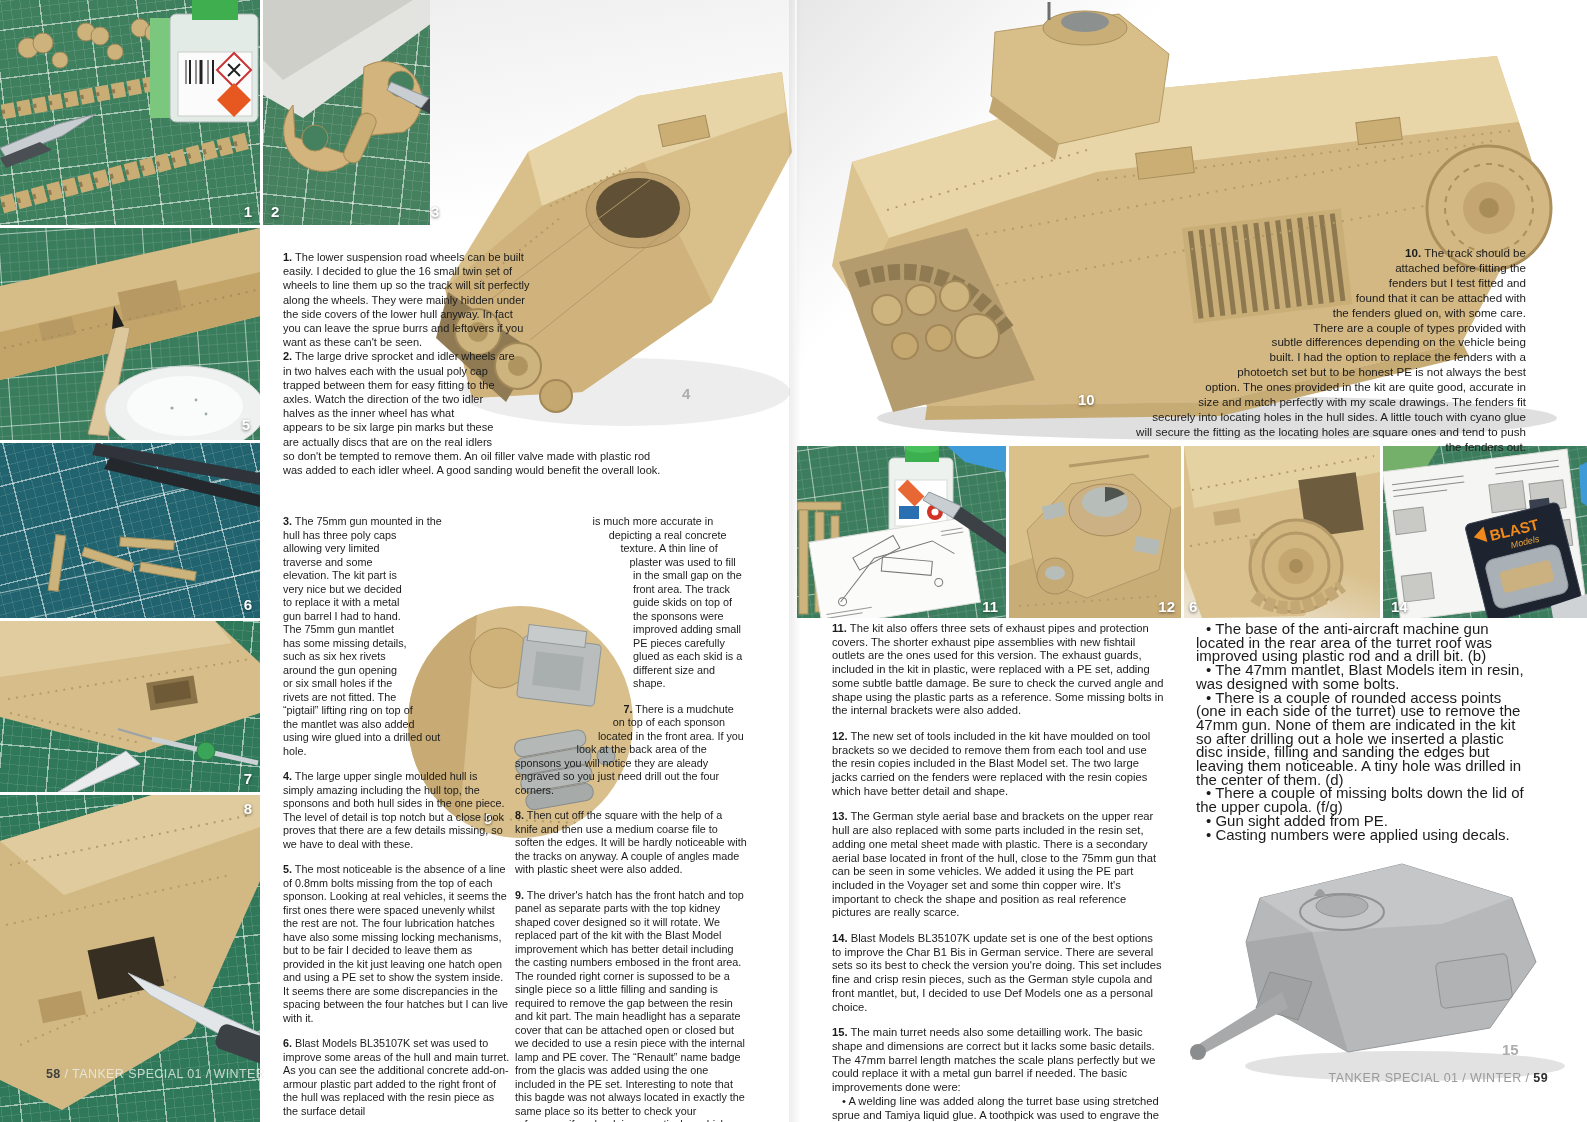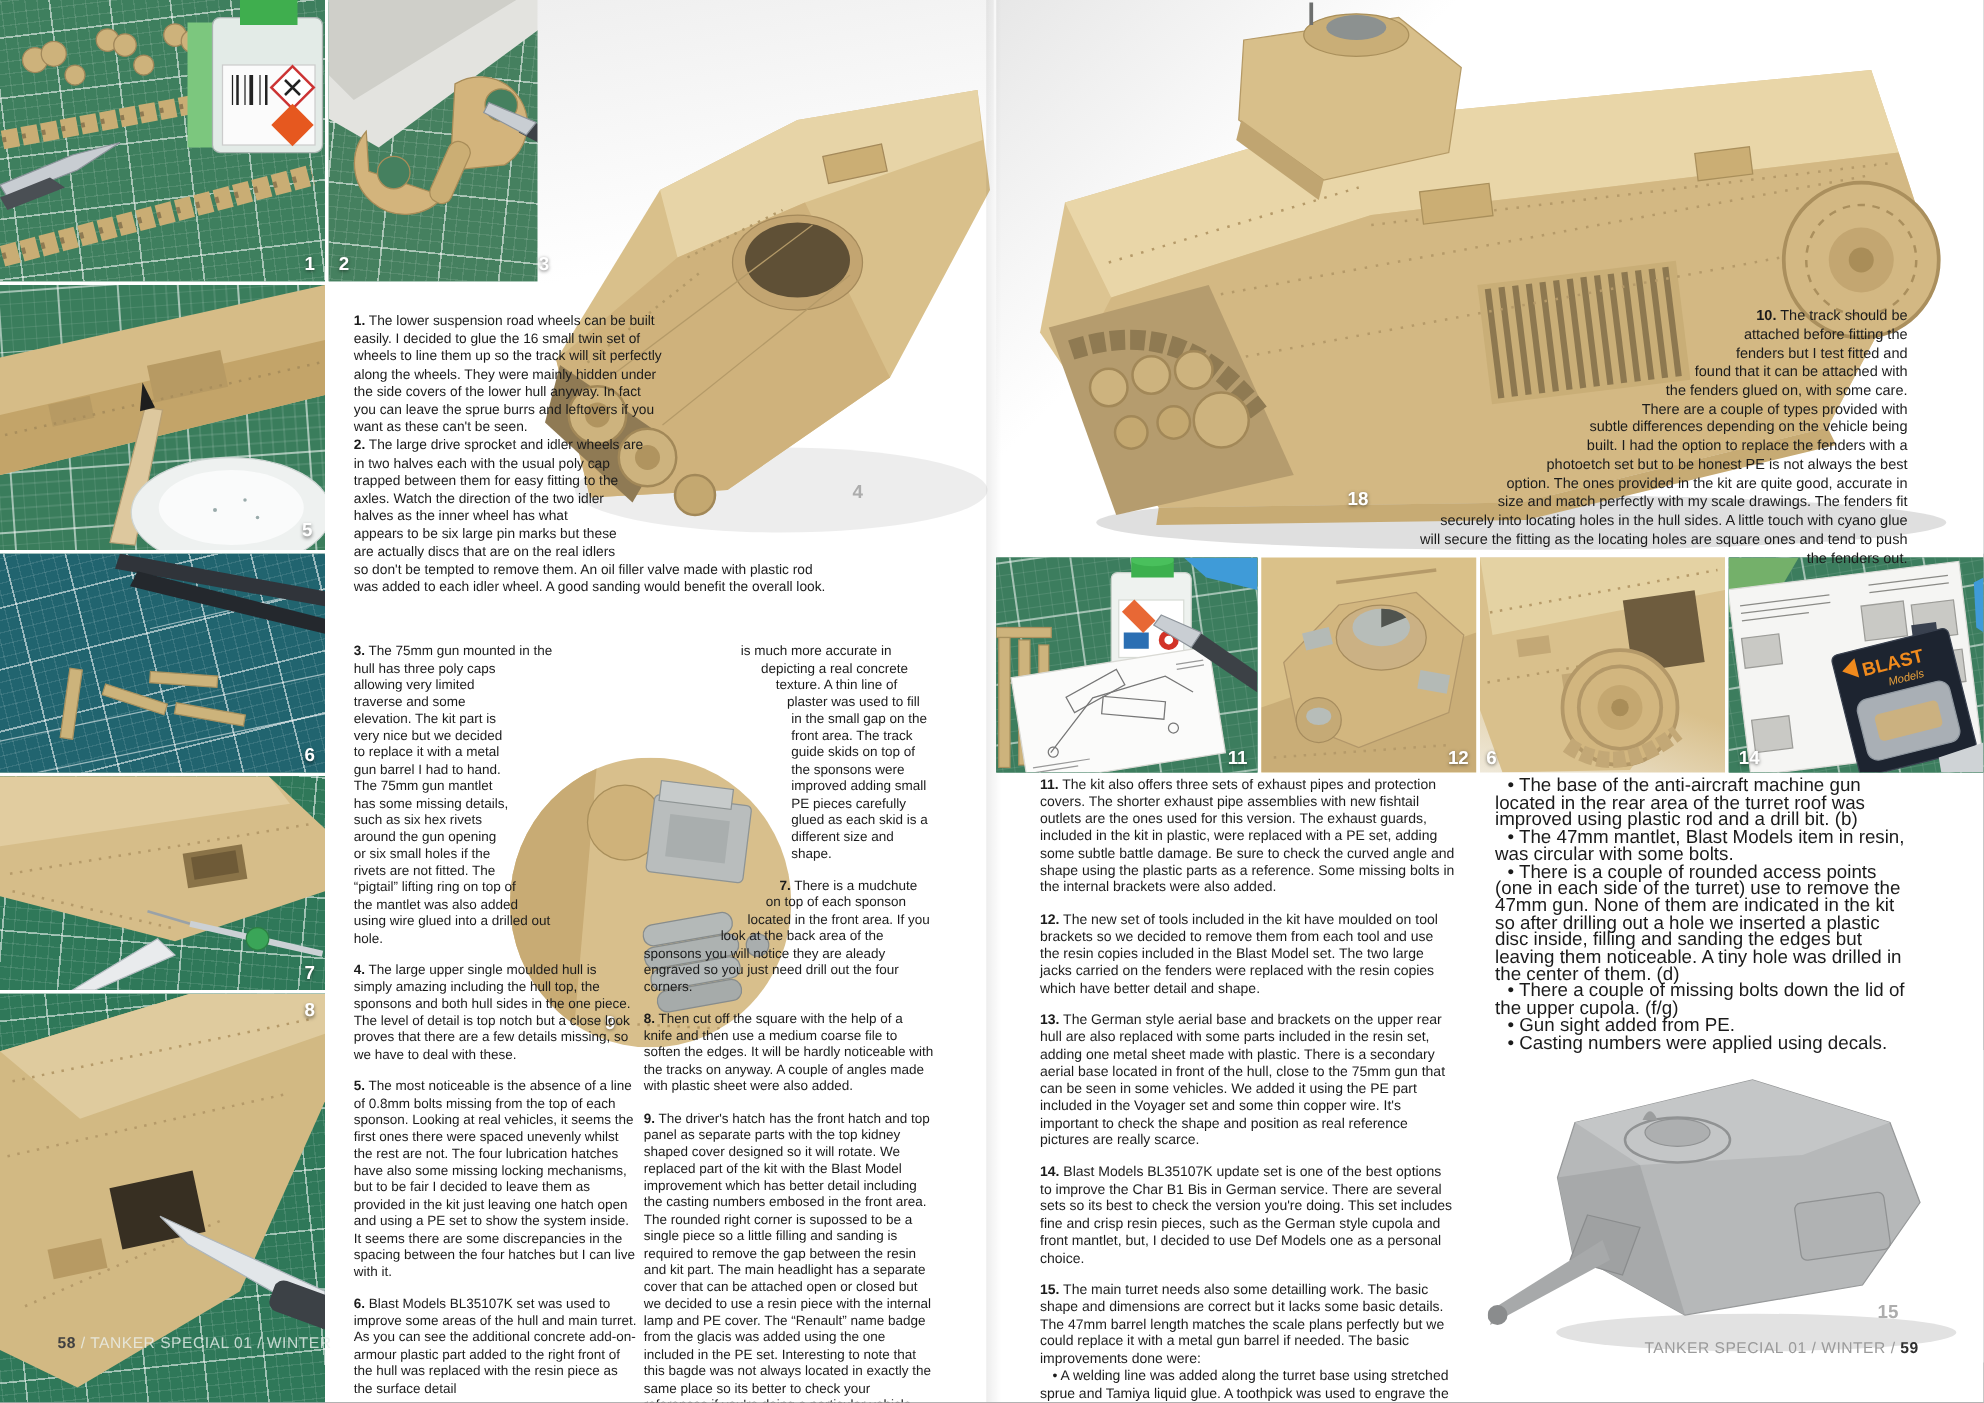--- a/index.html
+++ b/index.html
@@ -35,21 +35,21 @@
   .colC{left:832px;top:622px;width:332px;font-size:11.2px;line-height:13.7px;}
   .colD{left:1196px;top:622px;width:336px;font-size:15px;line-height:13.7px;}
   .colD p{margin:0;text-indent:10px;}
   .bullet-a{text-indent:10px;}
   .circle-photo{position:absolute;left:408px;top:606px;width:225px;height:232px;
      border-radius:50%;overflow:hidden;z-index:3;box-shadow:0 0 0 4px #fff;}
   .footer{position:absolute;z-index:6;font-size:12.5px;letter-spacing:.4px;}
   .footer .pg{font-weight:bold;}
   .footer-l{left:46px;top:1067px;color:rgba(235,240,237,.8);}
   .footer-l .pg{color:#404040;}
-  .footer-r{right:52px;top:1071px;color:#9a9a9a;}
+  .footer-r{right:39px;top:1071px;color:#9a9a9a;}
   .footer-r .pg{color:#2e2e2e;}
   .spine{position:absolute;left:789px;top:0;width:12px;height:1122px;z-index:2;
      background:linear-gradient(90deg,rgba(0,0,0,.07),rgba(0,0,0,0));}
   .whitebg{background:#fff;}
 </style>
 </head>
 <body>
 
 <div class="spread">
 
@@ -337,21 +337,21 @@
         <path d="M60,280 Q150,250 210,330" fill="none" stroke="#8f7a52" stroke-width="16" stroke-dasharray="12 4"></path>
         <circle cx="90" cy="310" r="15" fill="#cdb37e" stroke="#a28858" stroke-width="2"></circle>
         <circle cx="124" cy="300" r="15" fill="#cdb37e" stroke="#a28858" stroke-width="2"></circle>
         <circle cx="158" cy="296" r="15" fill="#cdb37e" stroke="#a28858" stroke-width="2"></circle>
         <circle cx="108" cy="346" r="13" fill="#c4a870" stroke="#a28858" stroke-width="2"></circle>
         <circle cx="142" cy="338" r="13" fill="#c4a870" stroke="#a28858" stroke-width="2"></circle>
         <circle cx="180" cy="336" r="22" fill="#cdb37e" stroke="#a28858" stroke-width="2"></circle>
       </g>
       <polygon points="130,406 420,402 665,342 672,356 424,416 128,420" fill="#c7ab74"></polygon>
     </svg>
-    <span class="badge" style="left:281px;top:392px;">18</span>
+    <span class="badge" style="left:281px;top:392px;">10</span>
   </div>
 
   <div class="photo" style="left:797px;top:446px;width:209px;height:172px;">
     <div class="mat" style="--mat:#3c7d5e;transform:rotate(-8deg);"></div>
     <svg width="209" height="172" viewBox="0 0 209 172">
       <polygon points="150,0 209,0 209,26 168,16" fill="#3f9bd8"></polygon>
       <g>
         <rect x="92" y="12" width="64" height="78" rx="5" fill="#eef2ef" stroke="#c8d0c9"></rect>
         <rect x="108" y="0" width="34" height="16" fill="#3cb04e"></rect>
         <ellipse cx="125" cy="2" rx="17" ry="5" fill="#49c05c"></ellipse>
@@ -496,21 +496,21 @@
     <p><b>11.</b> <span>The kit also offers three sets of exhaust pipes and protection covers. The shorter exhaust pipe assemblies with new fishtail outlets are the ones used for this version. The exhaust guards, included in the kit in plastic, were replaced with a PE set, adding some subtle battle damage. Be sure to check the curved angle and shape using the plastic parts as a reference. Some missing bolts in the internal brackets were also added.</span></p>
     <p><b>12.</b> <span>The new set of tools included in the kit have moulded on tool brackets so we decided to remove them from each tool and use the resin copies included in the Blast Model set. The two large jacks carried on the fenders were replaced with the resin copies which have better detail and shape.</span></p>
     <p><b>13.</b> <span>The German style aerial base and brackets on the upper rear hull are also replaced with some parts included in the resin set, adding one metal sheet made with plastic. There is a secondary aerial base located in front of the hull, close to the 75mm gun that can be seen in some vehicles. We added it using the PE part included in the Voyager set and some thin copper wire. It's important to check the shape and position as real reference pictures are really scarce.</span></p>
     <p><b>14.</b> <span>Blast Models BL35107K update set is one of the best options to improve the Char B1 Bis in German service. There are several sets so its best to check the version you're doing. This set includes fine and crisp resin pieces, such as the German style cupola and front mantlet, but, I decided to use Def Models one as a personal choice.</span></p>
     <p style="margin-bottom:0;"><b>15.</b> <span>The main turret needs also some detailling work. The basic shape and dimensions are correct but it lacks some basic details. The 47mm barrel length matches the scale plans perfectly but we could replace it with a metal gun barrel if needed. The basic improvements done were:</span></p>
     <p class="bullet-a"><span>• A welding line was added along the turret base using stretched sprue and Tamiya liquid glue. A toothpick was used to engrave the welding line. (a)</span></p>
   </div>
 
   <div class="txt colD">
     <p>• The base of the anti-aircraft machine gun located in the rear area of the turret roof was improved using plastic rod and a drill bit. (b)</p>
-    <p>• The 47mm mantlet, Blast Models item in resin, was circular with some bolts.</p>
+    <p>• The 47mm mantlet, Blast Models item in resin, was designed with some bolts.</p>
     <p>• There is a couple of rounded access points (one in each side of the turret) use to remove the 47mm gun. None of them are indicated in the kit so after drilling out a hole we inserted a plastic disc inside, filling and sanding the edges but leaving them noticeable. A tiny hole was drilled in the center of them. (d)</p>
     <p>• There a couple of missing bolts down the lid of the upper cupola. (f/g)</p>
     <p>• Gun sight added from PE.</p>
     <p>• Casting numbers were applied using decals.</p>
   </div>
 
   <div class="footer footer-r">
     <span>TANKER SPECIAL 01 / WINTER /</span>
     <span class="pg">59</span>
   </div>

